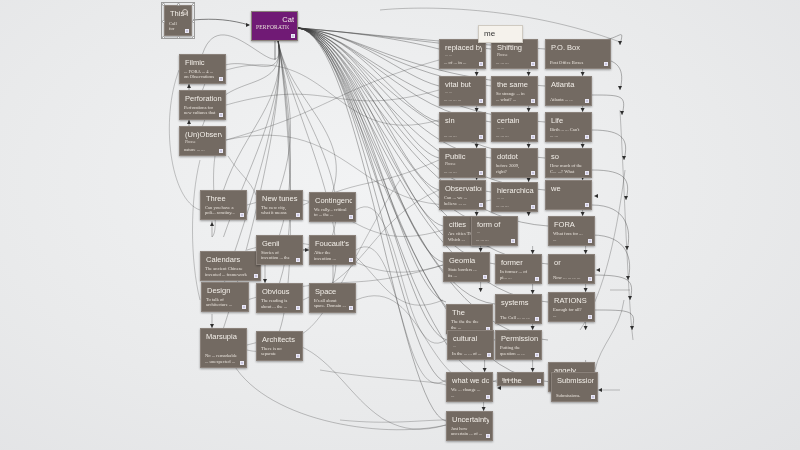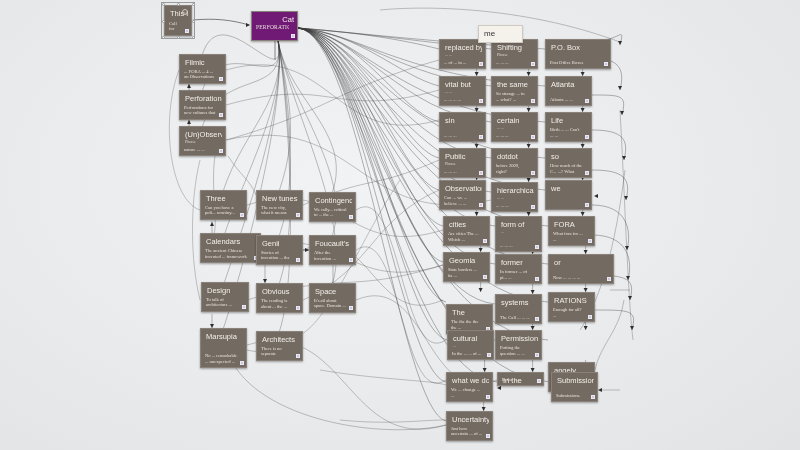--- a/index.html
+++ b/index.html
@@ -278,21 +278,21 @@
       <div class="card" style="left: 256px; top: 190px; width: 47px; height: 30px;">
         <div class="title">New tunes</div>
         <div class="body">The new city, what it means will it connect...</div>
         <div class="corner"></div>
       </div>
       <div class="card" style="left: 309px; top: 192px; width: 47px; height: 30px;">
         <div class="title">Contingency</div>
         <div class="body">We rally... critical to ... the ... forward ...</div>
         <div class="corner"></div>
       </div>
-      <div class="card" style="left: 200px; top: 233px; width: 61px; height: 30px;">
+      <div class="card" style="left: 200px; top: 251px; width: 61px; height: 30px;">
         <div class="title">Calendars</div>
         <div class="body">The ancient Chinese invented ... framework</div>
         <div class="corner"></div>
       </div>
       <div class="card" style="left: 256px; top: 235px; width: 47px; height: 30px;">
         <div class="title">Genii</div>
         <div class="body">Stories of invention ... the curator ... lead</div>
         <div class="corner"></div>
       </div>
       <div class="card" style="left: 309px; top: 235px; width: 47px; height: 30px;">
@@ -404,42 +404,42 @@
       </div>
       <div class="card" style="left: 545px; top: 180px; width: 47px; height: 30px;">
         <div class="title">we</div>
         <div class="corner"></div>
       </div>
       <div class="card" style="left: 443px; top: 216px; width: 47px; height: 30px;">
         <div class="title">cities</div>
         <div class="body">Are cities The ... Which ...</div>
         <div class="corner"></div>
       </div>
-      <div class="card" style="left: 495px; top: 216px; width: 47px; height: 36px; padding-left: 33px;">
+      <div class="card" style="left: 471px; top: 216px; width: 47px; height: 30px; padding-left: 33px;">
         <div class="title">form of</div>
         <div class="sub">...</div>
         <div class="body">... ... ...</div>
         <div class="corner"></div>
       </div>
       <div class="card" style="left: 548px; top: 216px; width: 47px; height: 30px;">
         <div class="title">FORA</div>
         <div class="body">What fora for ... ...</div>
         <div class="corner"></div>
       </div>
       <div class="card" style="left: 443px; top: 252px; width: 47px; height: 30px;">
         <div class="title">Geomia</div>
         <div class="body">State borders ... its ...</div>
         <div class="corner"></div>
       </div>
       <div class="card" style="left: 495px; top: 254px; width: 47px; height: 30px;">
         <div class="title">former</div>
         <div class="body">In former ... of pi... ...</div>
         <div class="corner"></div>
       </div>
-      <div class="card" style="left: 548px; top: 254px; width: 66px; height: 30px;">
+      <div class="card" style="left: 548px; top: 254px; width: 47px; height: 30px;">
         <div class="title">or</div>
         <div class="body">Now ... ... ... ...</div>
         <div class="corner"></div>
       </div>
       <div class="card" style="left: 446px; top: 292px; width: 47px; height: 30px; margin-top: 12px;">
         <div class="title">The</div>
         <div class="body">The the the the the ...</div>
         <div class="corner"></div>
       </div>
       <div class="card" style="left: 495px; top: 294px; width: 47px; height: 30px;">

